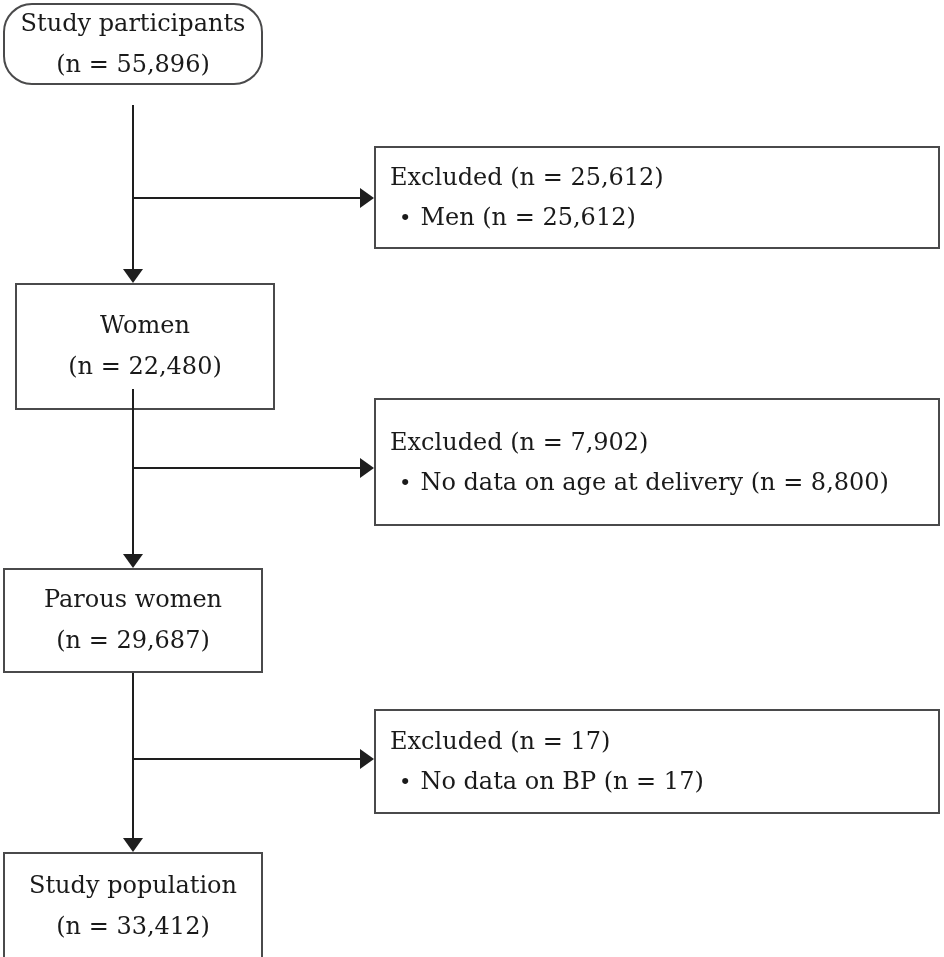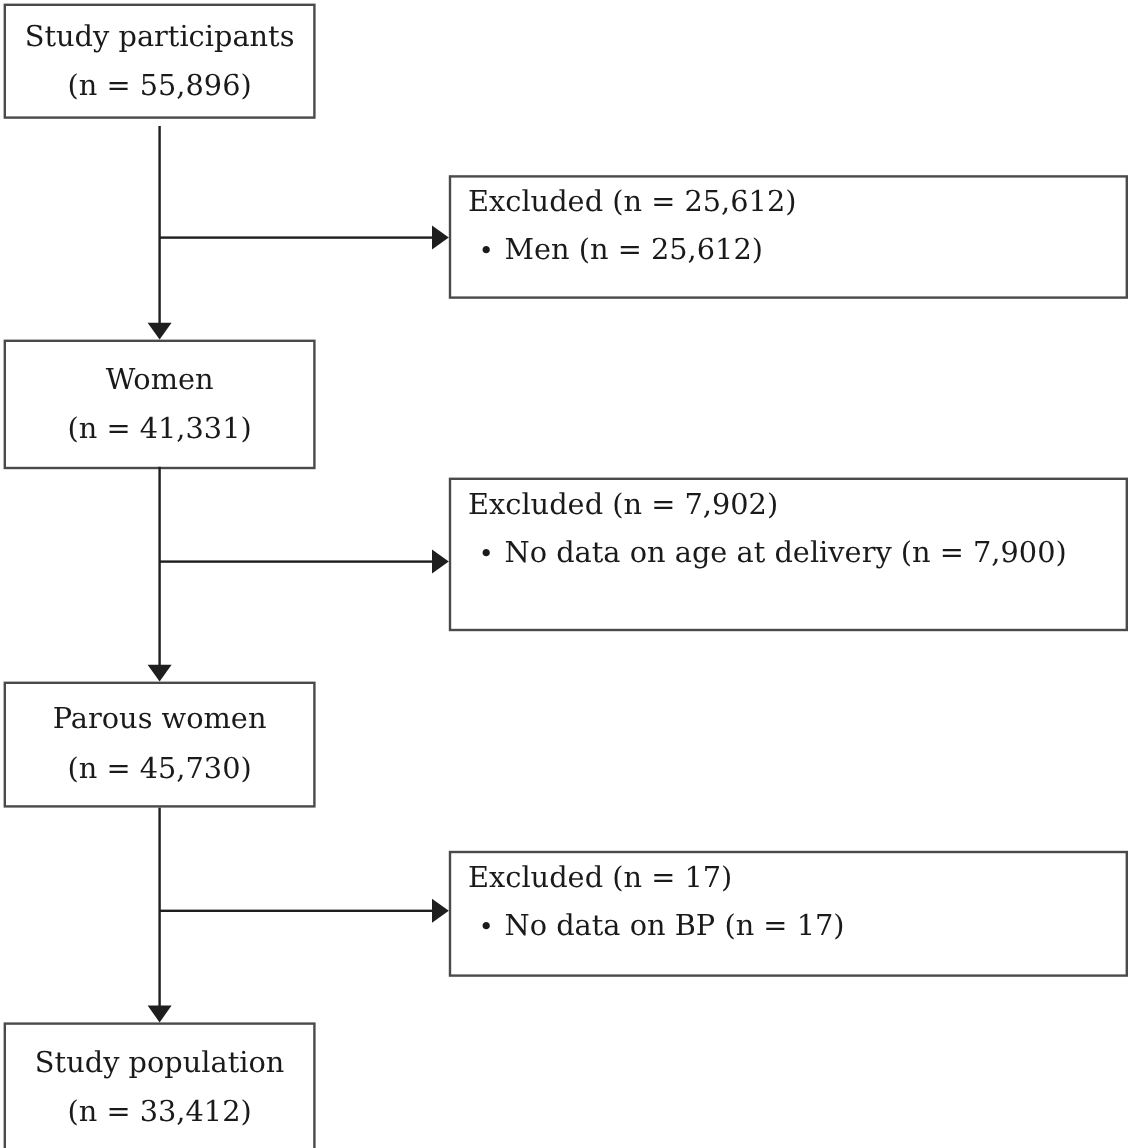--- a/index.html
+++ b/index.html
@@ -31,31 +31,31 @@
     width: 260px;
     display: flex;
     flex-direction: column;
     align-items: center;
     justify-content: center;
     row-gap: 13px;
     text-align: center;
     font-size: 24px;
     line-height: 1.15;
   }
-  #main-box-0 { top: 3px;   height: 96px; }
-  #main-box-1 { top: 283px; height: 108px; }
+  #main-box-0 { top: 3px;   height: 82px; border-radius: 29px; }
+  #main-box-1 { top: 283px; height: 127px; margin-left: 12px; }
   #main-box-2 { top: 568px; height: 105px; }
   #main-box-3 { top: 852px; height: 108px; }
 
   .excl-box {
     left: 374px;
     width: 566px;
     display: flex;
     flex-direction: column;
-    justify-content: flex-start;
+    justify-content: center;
     padding-left: 14px;
     font-size: 24px;
   }
   #excl-box-0 { top: 146px; height: 103px; }
   #excl-box-1 { top: 398px; height: 128px; }
   #excl-box-2 { top: 709px; height: 105px; }
   .excl-row { line-height: 40px; white-space: nowrap; }
   .excl-item { padding-left: 9px; }
   .bullet { display: inline-block; margin-right: 9px; font-size: 21px; }
 
@@ -110,41 +110,41 @@
 
 <div class="canvas">
 
   <div class="box main-box" id="main-box-0">
     <div>Study participants</div>
     <div>(n = 55,896)</div>
   </div>
 
   <div class="box main-box" id="main-box-1">
     <div>Women</div>
-    <div>(n = 41,331)</div>
+    <div>(n = 22,480)</div>
   </div>
 
   <div class="box main-box" id="main-box-2">
     <div>Parous women</div>
-    <div>(n = 45,730)</div>
+    <div>(n = 29,687)</div>
   </div>
 
   <div class="box main-box" id="main-box-3">
     <div>Study population</div>
     <div>(n = 33,412)</div>
   </div>
 
   <div class="box excl-box" id="excl-box-0">
     <div class="excl-row">Excluded (n = 25,612)</div>
     <div class="excl-row excl-item"><span class="bullet">•</span><span>Men (n = 25,612)</span></div>
   </div>
 
   <div class="box excl-box" id="excl-box-1">
     <div class="excl-row">Excluded (n = 7,902)</div>
-    <div class="excl-row excl-item"><span class="bullet">•</span><span>No data on age at delivery (n = 7,900)</span></div>
+    <div class="excl-row excl-item"><span class="bullet">•</span><span>No data on age at delivery (n = 8,800)</span></div>
   </div>
 
   <div class="box excl-box" id="excl-box-2">
     <div class="excl-row">Excluded (n = 17)</div>
     <div class="excl-row excl-item"><span class="bullet">•</span><span>No data on BP (n = 17)</span></div>
   </div>
 
   <div class="vline" id="vline-0"></div>
   <div class="arrow-down" id="arrow-down-0"></div>
 

